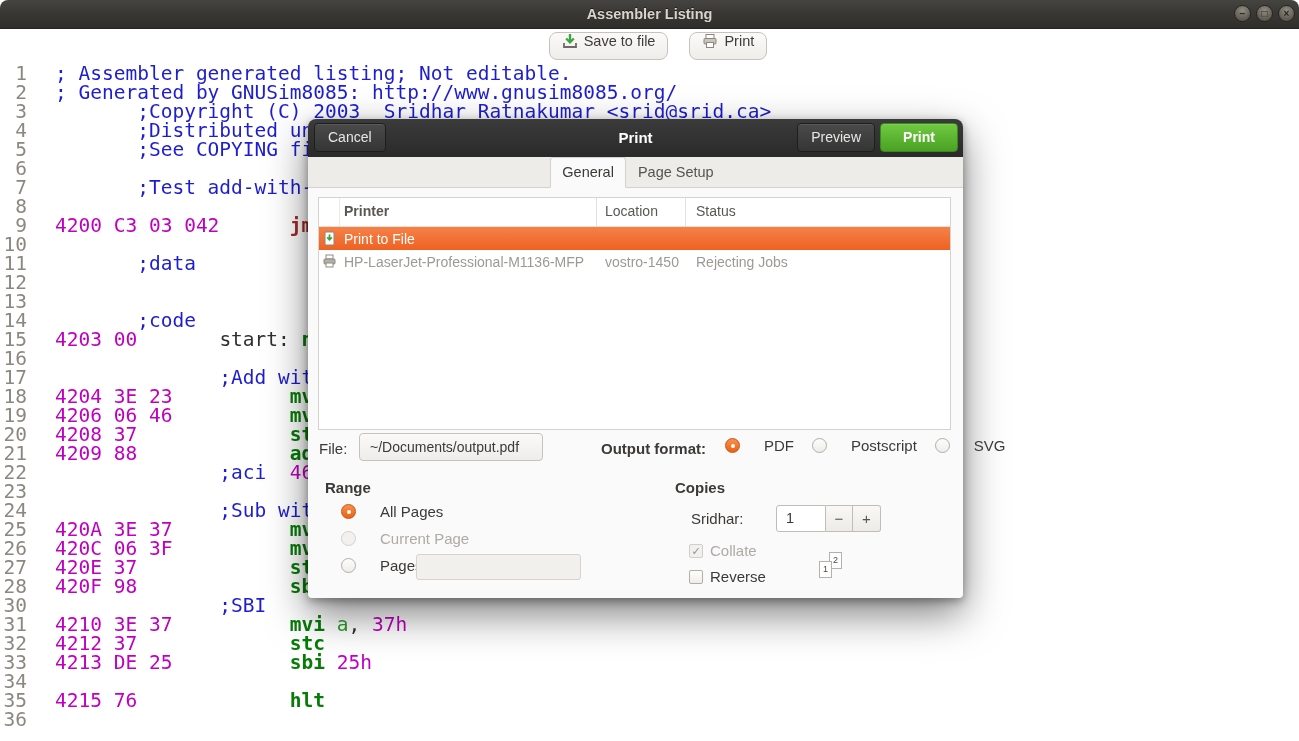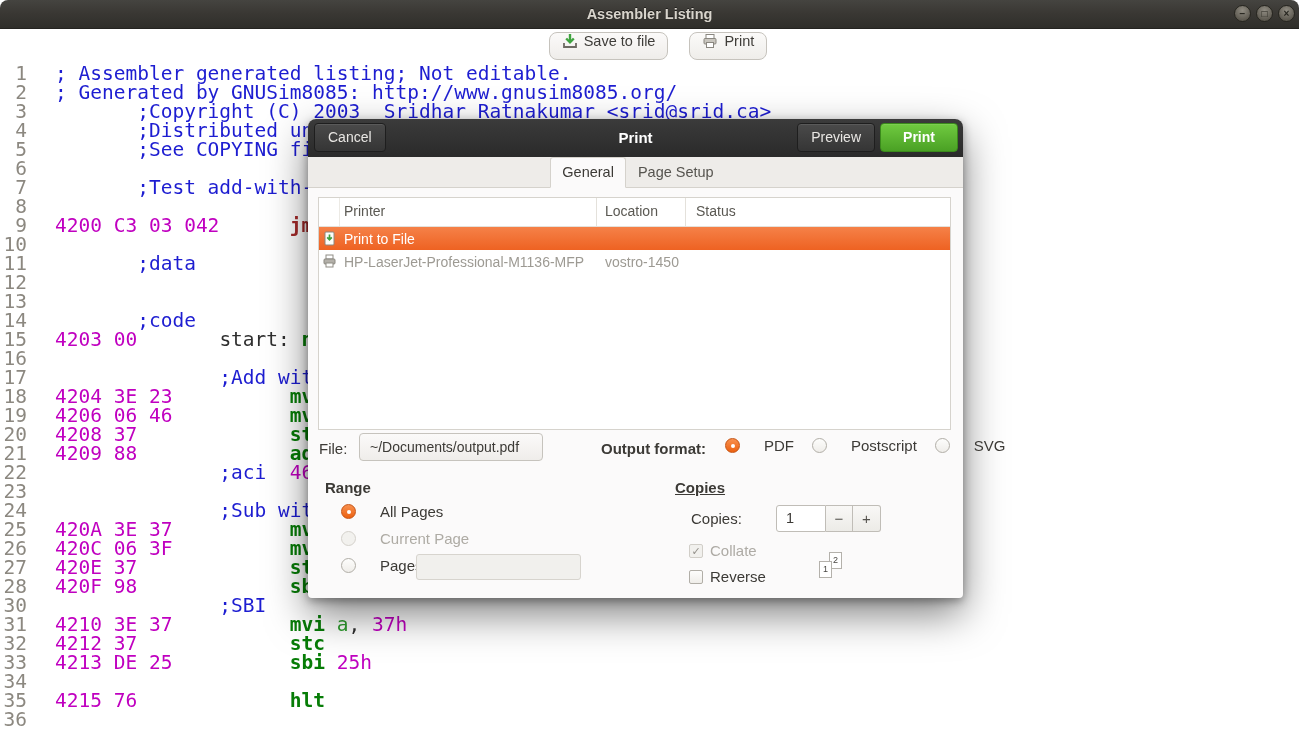--- a/index.html
+++ b/index.html
@@ -59,21 +59,21 @@
   .tab{height:30px;line-height:29px;padding:0 11px;font-size:14.5px;color:#56544f;
     border:1px solid transparent;box-sizing:border-box;}
   .tab.active{background:#fbfafa;border-color:#d5d2cc;border-bottom-color:#fbfafa;height:31px;
     border-radius:3px 3px 0 0;color:#3c3a36;z-index:1;}
 
   .ptable{position:absolute;left:10px;top:78px;width:633px;height:233px;background:#ffffff;
     border:1px solid #d6d3cd;box-sizing:border-box;overflow:hidden;}
   .phead{display:flex;height:28px;border-bottom:1px solid #e4e1db;color:#5a5852;font-size:14px;}
   .phc{line-height:27px;box-sizing:border-box;}
   .phc.c0{width:21px;border-right:1px solid #eceae5;}
-  .phc.c1{width:257px;padding-left:4px;border-right:1px solid #e4e1db;}
+  .phc.c1{width:257px;padding-left:4px;border-right:1px solid #e4e1db;font-weight:bold;}
   .phc.c2{width:89px;padding-left:8px;border-right:1px solid #e4e1db;}
   .phc.c3{flex:1;padding-left:10px;}
   .prow{display:flex;height:23px;align-items:center;font-size:14px;color:#9d9a93;}
   .prow.sel{background:linear-gradient(#f58148,#ee6222);color:#ffffff;}
   .picon{width:21px;display:flex;justify-content:center;flex:none;}
   .pc{box-sizing:border-box;white-space:nowrap;overflow:hidden;}
   .pname{width:257px;padding-left:4px;}
   .ploc{width:89px;padding-left:8px;}
   .pstat{flex:1;padding-left:10px;}
 
@@ -89,21 +89,21 @@
   .radio{width:15px;height:15px;border-radius:50%;box-sizing:border-box;flex:none;position:relative;
     background:linear-gradient(#fdfdfc,#efede9);border:1px solid #b1aea7;}
   .radio.on{background:linear-gradient(#f8904f,#ec6110);border-color:#c65414;}
   .radio.on::after{content:"";position:absolute;left:4.5px;top:4.5px;width:4px;height:4px;
     border-radius:50%;background:#ffffff;}
   .ritem.dis .radio{background:#f2f1ee;border-color:#d4d1cb;}
   #range-title{left:17px;top:360px;font-weight:bold;}
   #range-options{position:absolute;left:33px;top:384px;display:flex;flex-direction:column;gap:10px;}
   #pages-entry{position:absolute;left:108px;top:435px;width:165px;height:26px;box-sizing:border-box;
     background:#f1f0ed;border:1px solid #d7d4ce;border-radius:3px;}
-  #copies-title{left:367px;top:360px;font-weight:bold;text-decoration:underline;}
+  #copies-title{left:367px;top:360px;font-weight:bold;}
   #copies-label{left:383px;top:391px;}
   .spin{position:absolute;left:468px;top:386px;height:27px;display:flex;}
   .spin-entry{width:50px;box-sizing:border-box;background:#fff;border:1px solid #c0bdb7;
     border-radius:3px 0 0 3px;font-size:14.5px;color:#3c3a36;line-height:25px;padding-left:9px;}
   .spin-btn{width:27px;box-sizing:border-box;background:linear-gradient(#f9f8f6,#ecebe7);
     border:1px solid #c0bdb7;border-left:none;text-align:center;line-height:25px;font-size:15px;color:#55534e;}
   .spin-btn.plus{border-radius:0 3px 3px 0;width:28px;}
   .chk-row{position:absolute;display:flex;align-items:center;gap:7px;font-size:15px;color:#3c3a36;}
   .cb{width:14px;height:14px;box-sizing:border-box;border-radius:2px;flex:none;
     background:linear-gradient(#fdfdfc,#efede9);border:1px solid #b1aea7;
@@ -222,20 +222,21 @@
         <div class="prow">
           <span class="picon">
             <svg width="15" height="15" viewBox="0 0 15 15">
               <rect x="4" y="1" width="7" height="4" fill="#fff" stroke="#908d86"></rect>
               <rect x="2" y="5" width="11" height="5" rx="1" fill="#b3b0a9" stroke="#8b8880"></rect>
               <rect x="4" y="9" width="7" height="4" fill="#fdfdfb" stroke="#908d86"></rect>
             </svg>
           </span>
           <span class="pc pname">HP-LaserJet-Professional-M1136-MFP</span>
           <span class="pc ploc">vostro-1450</span>
+          <span class="pc pstat">Rejecting Jobs</span>
         </div>
       </div>
   </div>
 
   <div class="flabel" id="file-label">File:</div>
   <div class="fbtn">~/Documents/output.pdf</div>
   <div class="flabel" id="format-label">Output format:</div>
   <div id="format-radios">
       <label class="ritem">
         <span class="radio on"></span>
@@ -262,21 +263,21 @@
         <span class="rtext">Current Page</span>
       </label>
       <label class="ritem">
         <span class="radio "></span>
         <span class="rtext">Pages:</span>
       </label>
     </div>
   <div id="pages-entry"></div>
 
   <div class="flabel" id="copies-title">Copies</div>
-  <div class="flabel" id="copies-label">Copies:</div>
+  <div class="flabel" id="copies-label">Sridhar:</div>
   <div class="spin">
     <div class="spin-entry">1</div>
     <div class="spin-btn">−</div>
     <div class="spin-btn plus">+</div>
   </div>
 
   <label class="chk-row dis" id="collate-row">
     <span class="cb">✓</span>
     <span class="ctext">Collate</span>
   </label>

